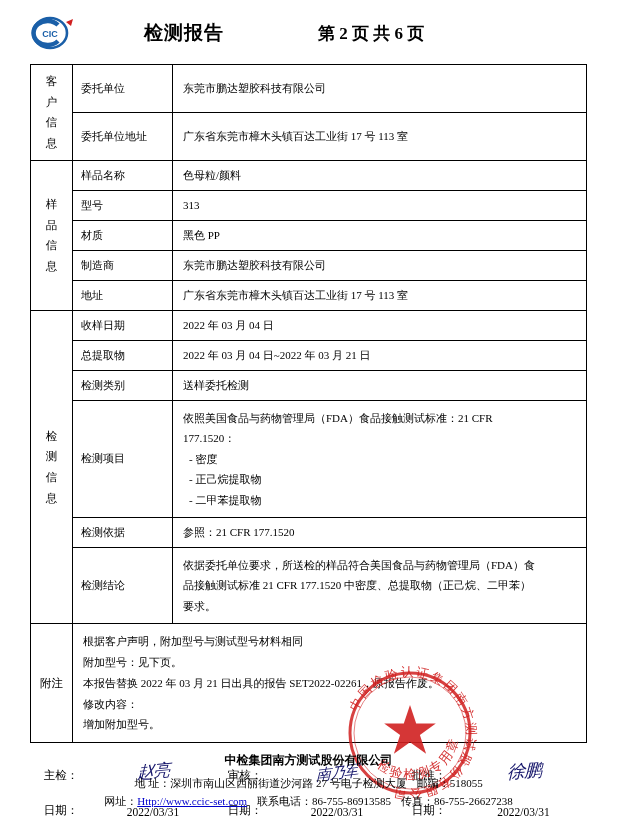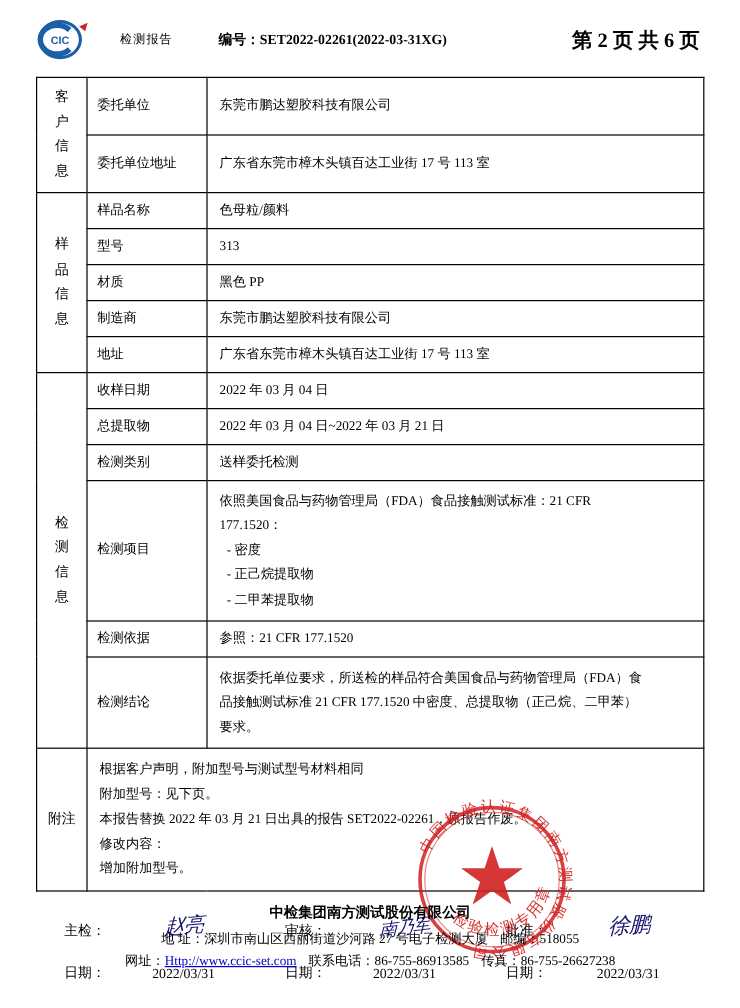--- a/index.html
+++ b/index.html
@@ -21,37 +21,38 @@
     position: relative;
     box-sizing: border-box;
   }
 
   
   .header {
     display: flex;
     align-items: center;
     padding: 16px 30px 10px 30px;
     box-sizing: border-box;
+    gap: 44px;
   }
   .logo {
     width: 46px;
     height: 34px;
     flex: 0 0 auto;
     margin-right: 24px;
     display: flex;
     align-items: center;
     justify-content: center;
   }
   .logo svg { display: block; }
   .header-title {
-    font-size: 10px;
-    font-weight: normal;
+    font-size: 19px;
+    font-weight: bold;
     letter-spacing: 1px;
     flex: 0 0 auto;
-    margin-right: 38px;
+    margin-right: 50px;
   }
   .header-no {
     font-size: 11.5px;
     font-weight: bold;
     flex: 1 1 auto;
     white-space: nowrap;
   }
   .header-page {
     font-size: 17px;
     font-weight: bold;
@@ -116,21 +117,21 @@
     table-layout: fixed;
   }
   .sig-table td {
     font-size: 11.5px;
     padding: 10px 4px;
     vertical-align: bottom;
     border: none;
   }
   .sig-label {
     width: 64px;
-    text-align: right;
+    text-align: center;
   }
   .sig-value {
     width: 120px;
     text-align: center;
     position: relative;
     height: 30px;
   }
   .hand {
     font-family: "DejaVu Serif", serif;
     font-style: italic;
@@ -188,21 +189,20 @@
   <div class="header">
     <div class="logo">
       <svg width="46" height="34" viewBox="0 0 46 34">
         <ellipse cx="20" cy="17" rx="17" ry="15" fill="none" stroke="#1a5fa8" stroke-width="2.6"></ellipse>
         <path d="M28 9 A14 12 0 1 0 28 25" fill="none" stroke="#1a5fa8" stroke-width="4.5"></path>
         <text x="20" y="21" font-family="Liberation Sans, sans-serif" font-size="9" font-weight="bold" fill="#1a5fa8" text-anchor="middle">CIC</text>
         <path d="M36 6 L43 3 L41 10 Z" fill="#d02020"></path>
       </svg>
     </div>
     <div class="header-title">检测报告</div>
-    <div class="header-no">编号：SET2022-02261(2022-03-31XG)</div>
     <div class="header-page">第 2 页  共 6 页</div>
   </div>
 
   <table class="doc-table">
     <colgroup>
       <col style="width:42px">
       <col style="width:100px">
       <col>
     </colgroup>
     <tbody>

